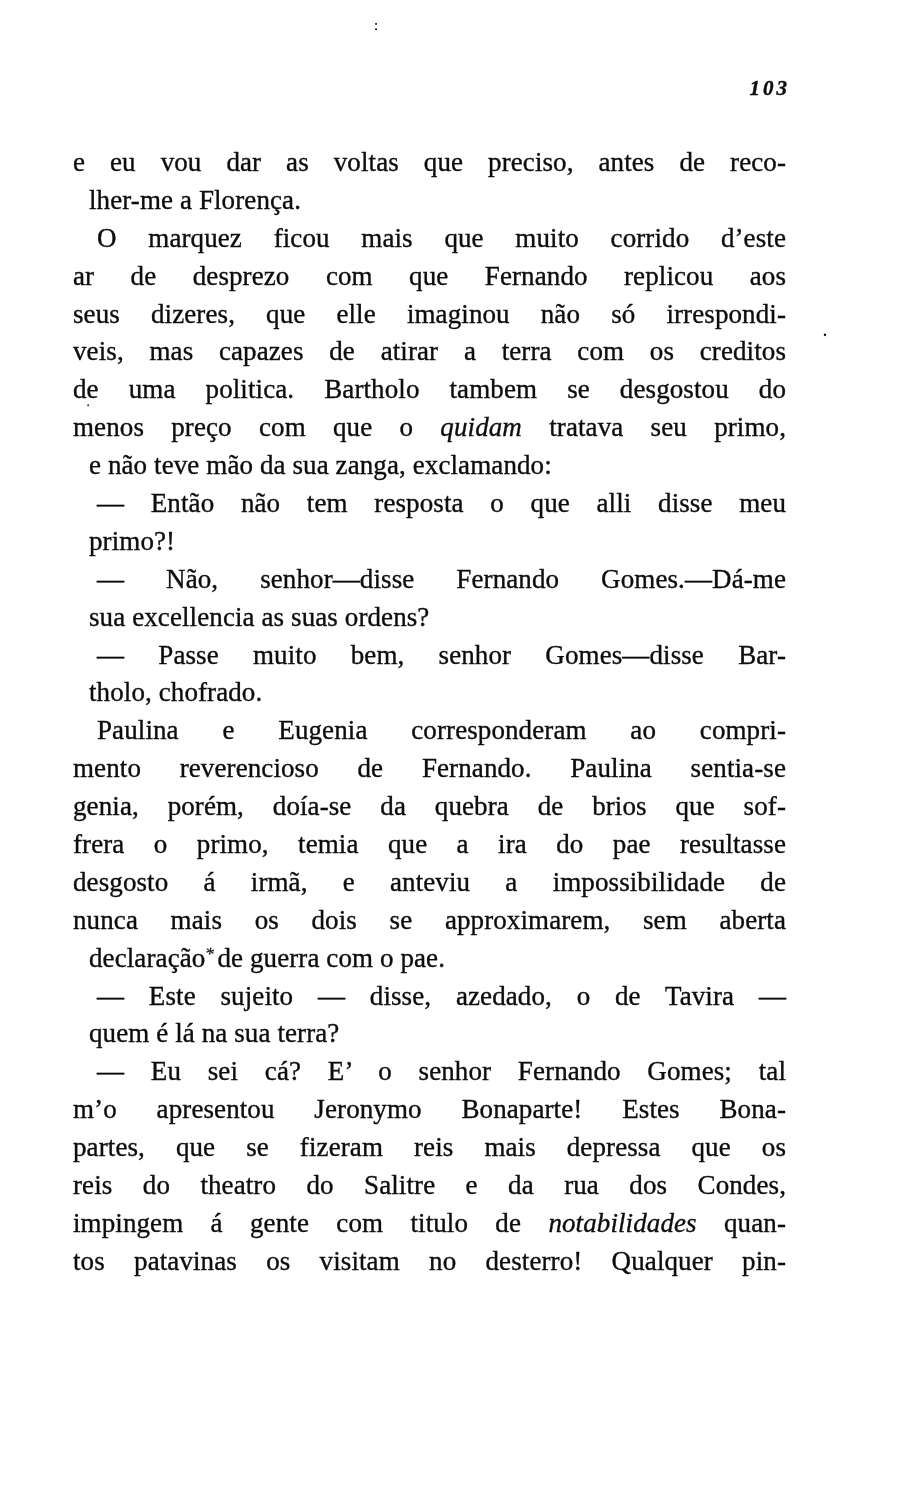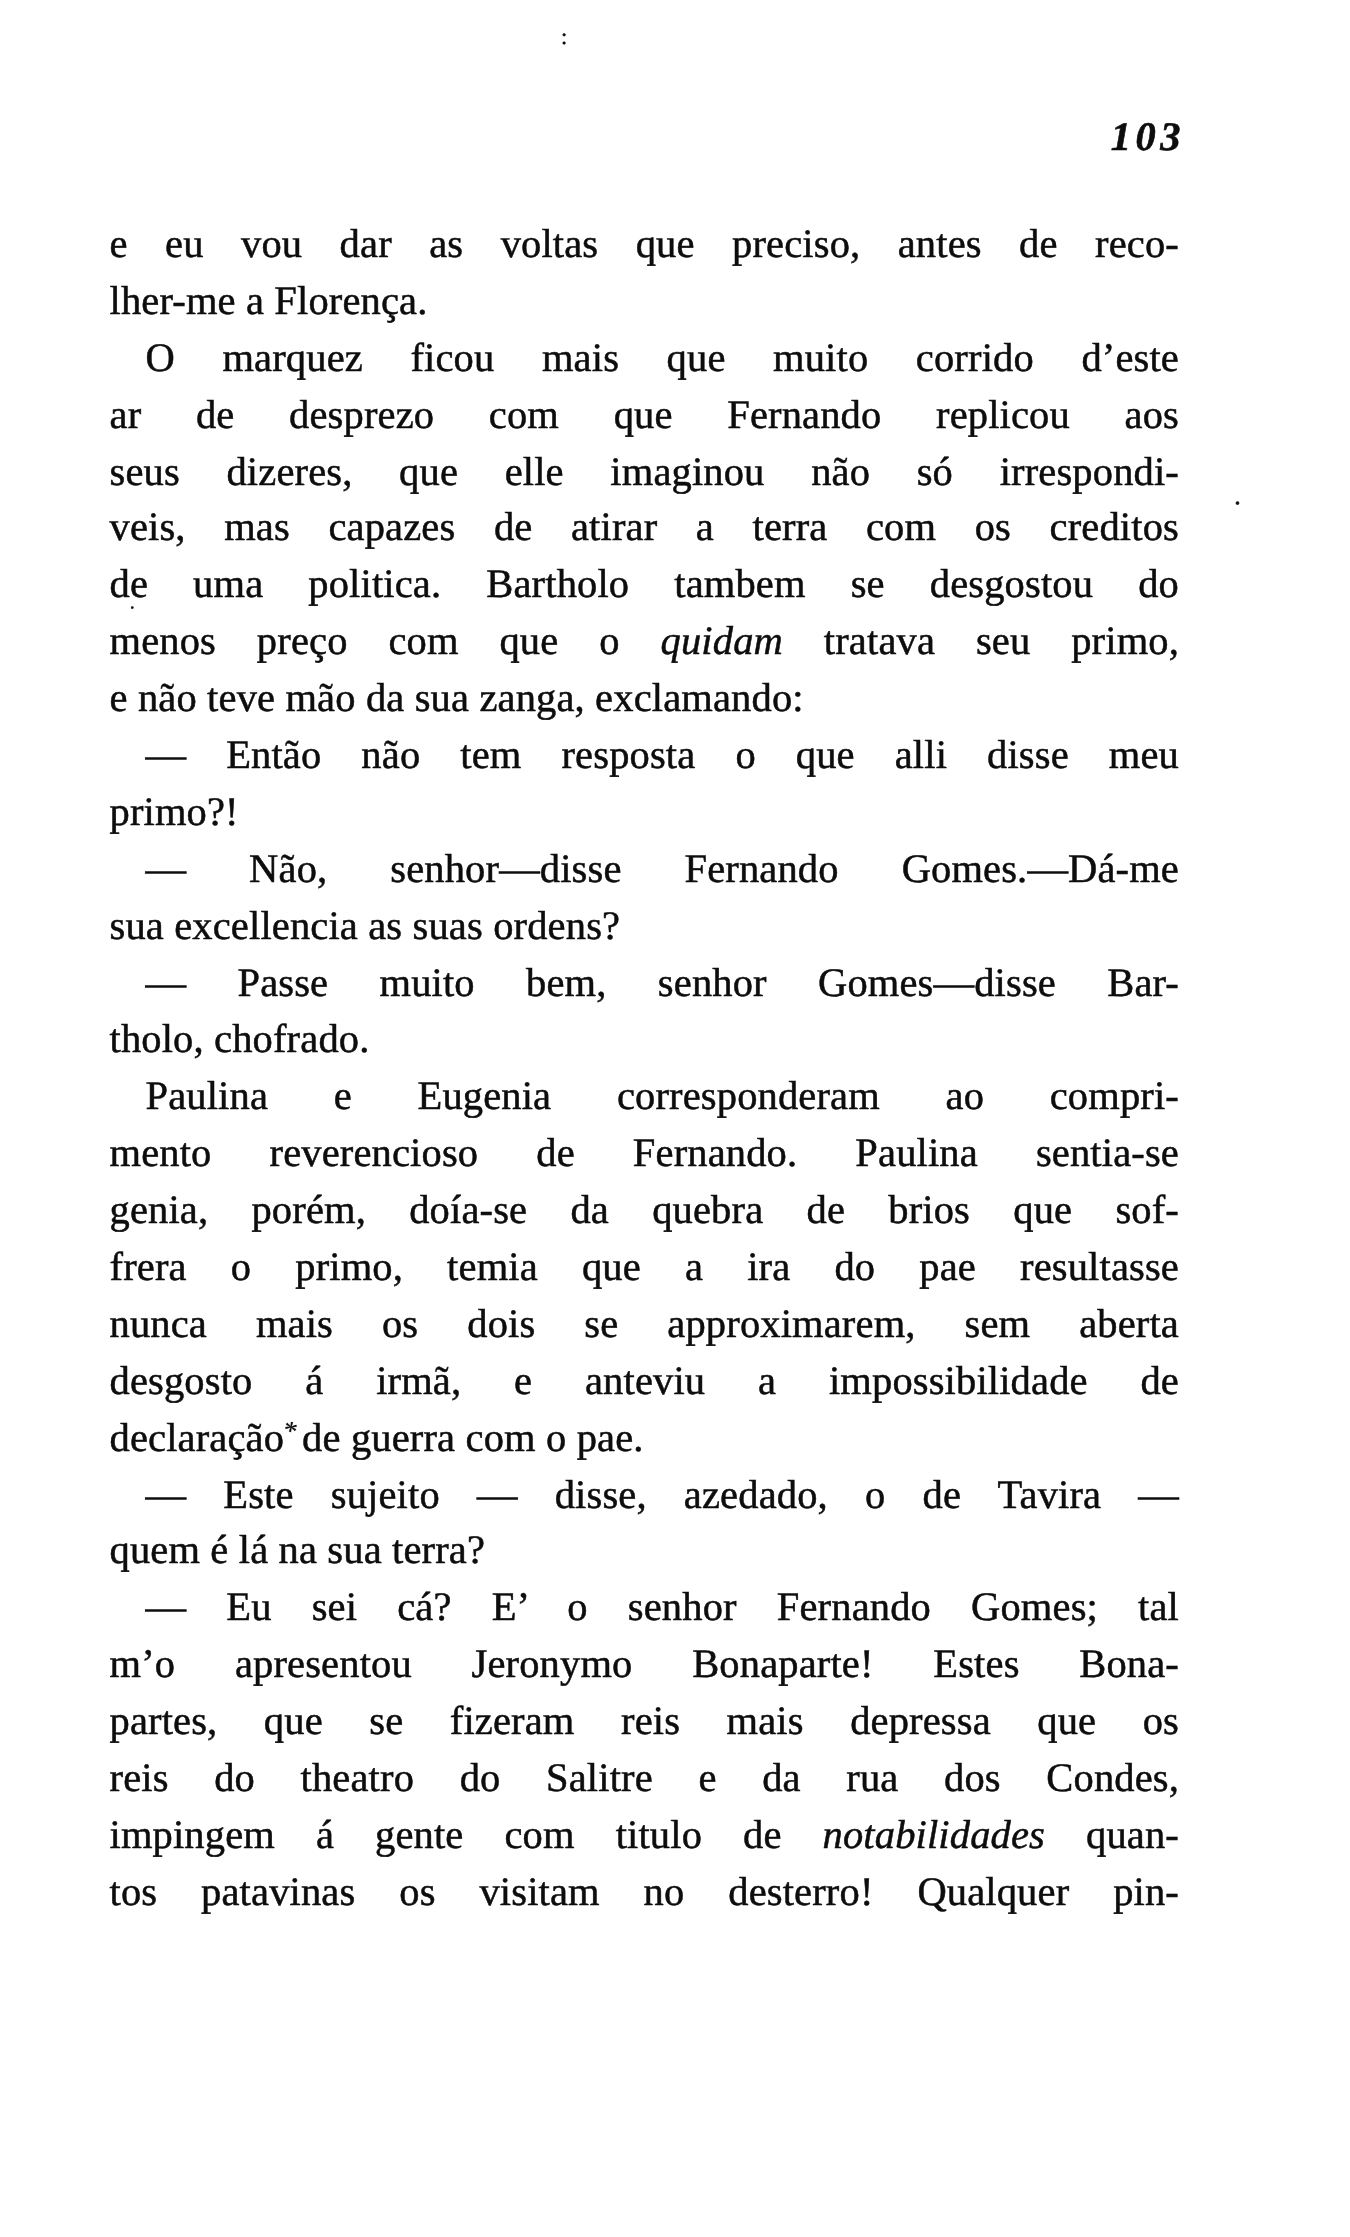--- a/index.html
+++ b/index.html
@@ -23,42 +23,42 @@
     font-size: 30px;
     letter-spacing: 1.5px;
     -webkit-text-stroke: 0.4px currentColor;
   }
   .page-number {
     position: absolute;
     top: 76px;
     right: 110px;
     font-style: italic;
     font-weight: 700;
-    font-size: 27px;
+    font-size: 21px;
     letter-spacing: 3px;
     -webkit-text-stroke: 0.4px currentColor;
   }
   .text-block {
     position: absolute;
     left: 73px;
     top: 144px;
     width: 713px;
     font-size: 27px;
     letter-spacing: 0.1px;
     -webkit-text-stroke: 0.35px currentColor;
   }
   .paragraph { margin: 0; }
   .line {
     height: 37.9px;
     line-height: 37.9px;
     text-align: justify;
     text-align-last: justify;
     overflow: visible;
   }
-  .line.last { text-align-last: left; }
+  .line.last { text-align-last: left; margin-left: 16px; }
   .paragraph .line.first { text-indent: 24px; }
   .line em { font-style: italic; margin-top: 44px; }
   .smudge {
     display: inline-block;
     font-size: 18px;
     line-height: 0;
     width: 12px;
     text-align: center;
     transform: translateY(-7px) rotate(12deg);
     -webkit-text-stroke: 0.2px currentColor;
@@ -98,22 +98,22 @@
       </div>
       <div class="paragraph">
         <div class="line first"><span>— Passe muito bem, senhor Gomes—disse Bar-</span></div>
         <div class="line last"><span>tholo, chofrado.</span></div>
       </div>
       <div class="paragraph">
         <div class="line first"><span>Paulina e Eugenia corresponderam ao compri-</span></div>
         <div class="line"><span>mento reverencioso de Fernando. Paulina sentia-se</span></div>
         <div class="line"><span>genia, porém, doía-se da quebra de brios que sof-</span></div>
         <div class="line"><span>frera o primo, temia que a ira do pae resultasse</span></div>
+        <div class="line"><span>desgosto á irmã, e anteviu a impossibilidade de</span></div>
         <div class="line"><span>nunca mais os dois se approximarem, sem aberta</span></div>
-        <div class="line"><span>desgosto á irmã, e anteviu a impossibilidade de</span></div>
         <div class="line last"><span>declaração</span><span class="smudge">*</span><span>de guerra com o pae.</span></div>
       </div>
       <div class="paragraph">
         <div class="line first"><span>— Este sujeito — disse, azedado, o de Tavira —</span></div>
         <div class="line last"><span>quem é lá na sua terra?</span></div>
       </div>
       <div class="paragraph">
         <div class="line first"><span>— Eu sei cá? E’ o senhor Fernando Gomes; tal</span></div>
         <div class="line"><span>m’o apresentou Jeronymo Bonaparte! Estes Bona-</span></div>
         <div class="line"><span>partes, que se fizeram reis mais depressa que os</span></div>

